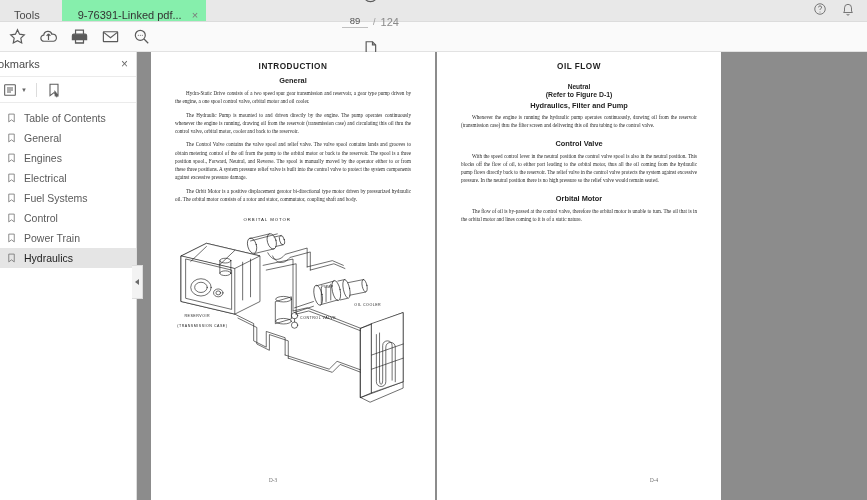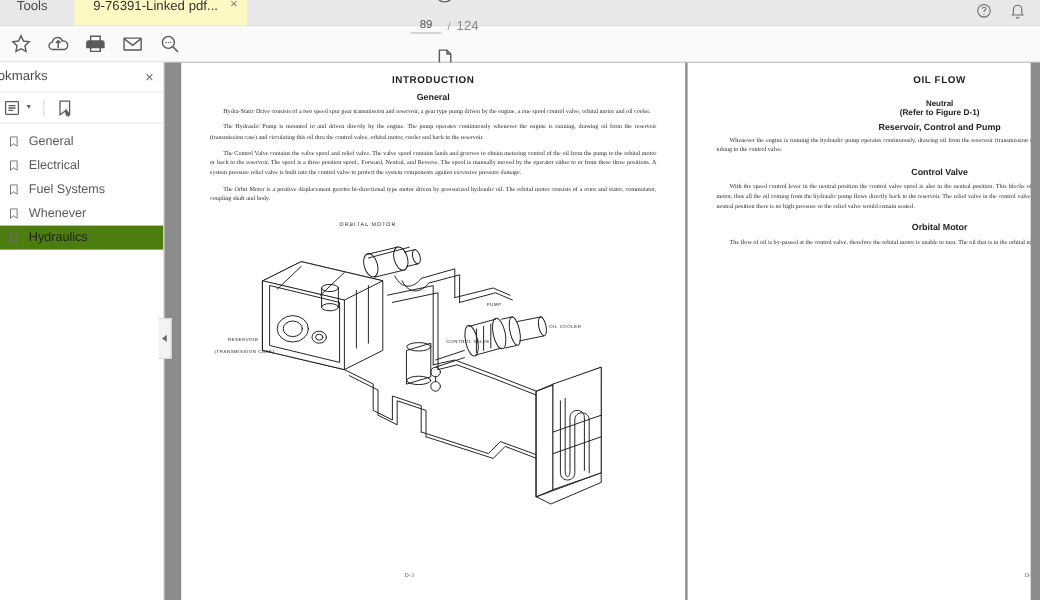--- a/index.html
+++ b/index.html
@@ -11,27 +11,27 @@
   }
   #app { position: relative; width: 867px; height: 500px; }
 
   
   .tabbar {
     position: absolute; top: 0; left: 0; width: 867px; height: 22px;
     background: #e8e8e8; border-bottom: 1px solid #dcdcdc;
     display: flex; align-items: flex-end;
   }
   .tab {
-    height: 22px; display: flex; align-items: flex-start;
+    height: 22px; display: flex; align-items: flex-end;
     padding: 0 14px; font-size: 11px; color: #4a4a4a;
     white-space: nowrap;
   }
   .tab.tools { background: #e8e8e8; padding-right: 22px; }
   .tab.active {
-    background: #fef9c3; color: #333; padding: 0 8px 0 16px;
+    background: #86efac; color: #333; padding: 0 8px 0 16px;
     min-width: 120px; justify-content: space-between; gap: 10px;
   }
   .tab .close { font-size: 11px; color: #7a7a7a; cursor: pointer; line-height: 1; }
   .tabbar-right {
     margin-left: auto; display: flex; align-items: center;
     gap: 14px; padding: 0 12px 2px 0; height: 22px;
   }
   .ico-help, .ico-bell { width: 14px; height: 14px; color: #6e6e6e; }
 
   
@@ -83,21 +83,21 @@
   }
   .sb-ico { width: 16px; height: 16px; color: #5c5c5c; cursor: pointer; }
   .sb-ico svg { width: 100%; height: 100%; }
   .sb-chev { font-size: 6px; color: #666; margin-left: -3px; cursor: pointer; }
   .sb-divider { width: 1px; height: 14px; background: #dcdcdc; margin: 0 3px; }
   .sb-list { padding-top: 5px; }
   .sb-item {
     height: 20px; display: flex; align-items: center; gap: 7px;
     padding-left: 6px; cursor: pointer;
   }
-  .sb-item.selected { background: #4d7c0f; }
+  .sb-item.selected { background: #e5e5e5; }
   .sb-item .bm { width: 11px; height: 12px; color: #6f6f6f; flex: 0 0 auto; }
   .sb-item .bm svg { width: 100%; height: 100%; display: block; }
   .sb-label { font-size: 10.5px; color: #5a5a5a; white-space: nowrap; }
   .sb-item.selected .sb-label { color: #222; }
 
   .collapse-handle {
     position: absolute; left: 132px; top: 265px;
     width: 11px; height: 34px; background: #f3f3f3;
     border: 1px solid #dcdcdc; border-left: none;
     display: flex; align-items: center; justify-content: center;
@@ -108,21 +108,21 @@
     border-bottom: 3.5px solid transparent; border-right: 4px solid #6b6b6b;
   }
 
   
   .viewport {
     position: absolute; top: 52px; left: 137px;
     width: 722px; height: 448px; background: #8c8c8c; overflow: hidden;
   }
   .pages { display: flex; gap: 2px; padding-left: 14px; }
   .page {
-    width: 420px; height: 448px; background: #ffffff;
+    width: 284px; height: 448px; background: #ffffff;
     position: relative; flex: 0 0 auto;
   }
   .page-inner { padding: 10px 24px 0 24px; height: 100%; position: relative; }
 
   .doc-h1 {
     text-align: center; font-size: 8.2px; font-weight: bold;
     letter-spacing: 0.5px; color: #1e1e1e; margin-bottom: 5px;
   }
   .doc-h2 {
     text-align: center; font-size: 7.4px; font-weight: bold;
@@ -290,45 +290,69 @@
       </span>
     </div>
 
     <div class="sb-list">
       <div class="sb-item">
         <span class="bm">
           <svg viewBox="0 0 24 24" fill="none" stroke="currentColor" stroke-width="1.7">
               <path d="M6 3.5h12v17l-6-4.5-6 4.5z"></path>
             </svg>
         </span>
+        <span class="sb-label">Table of Contents</span>
+      </div>
+      <div class="sb-item">
+        <span class="bm">
+          <svg viewBox="0 0 24 24" fill="none" stroke="currentColor" stroke-width="1.7">
+              <path d="M6 3.5h12v17l-6-4.5-6 4.5z"></path>
+            </svg>
+        </span>
         <span class="sb-label">General</span>
       </div>
       <div class="sb-item">
         <span class="bm">
           <svg viewBox="0 0 24 24" fill="none" stroke="currentColor" stroke-width="1.7">
               <path d="M6 3.5h12v17l-6-4.5-6 4.5z"></path>
             </svg>
         </span>
+        <span class="sb-label">Engines</span>
+      </div>
+      <div class="sb-item">
+        <span class="bm">
+          <svg viewBox="0 0 24 24" fill="none" stroke="currentColor" stroke-width="1.7">
+              <path d="M6 3.5h12v17l-6-4.5-6 4.5z"></path>
+            </svg>
+        </span>
         <span class="sb-label">Electrical</span>
       </div>
       <div class="sb-item">
         <span class="bm">
           <svg viewBox="0 0 24 24" fill="none" stroke="currentColor" stroke-width="1.7">
               <path d="M6 3.5h12v17l-6-4.5-6 4.5z"></path>
             </svg>
         </span>
         <span class="sb-label">Fuel Systems</span>
       </div>
       <div class="sb-item">
         <span class="bm">
           <svg viewBox="0 0 24 24" fill="none" stroke="currentColor" stroke-width="1.7">
               <path d="M6 3.5h12v17l-6-4.5-6 4.5z"></path>
             </svg>
         </span>
-        <span class="sb-label">Whenever</span>
+        <span class="sb-label">Control</span>
+      </div>
+      <div class="sb-item">
+        <span class="bm">
+          <svg viewBox="0 0 24 24" fill="none" stroke="currentColor" stroke-width="1.7">
+              <path d="M6 3.5h12v17l-6-4.5-6 4.5z"></path>
+            </svg>
+        </span>
+        <span class="sb-label">Power Train</span>
       </div>
       <div class="sb-item selected">
         <span class="bm">
           <svg viewBox="0 0 24 24" fill="none" stroke="currentColor" stroke-width="1.7">
               <path d="M6 3.5h12v17l-6-4.5-6 4.5z"></path>
             </svg>
         </span>
         <span class="sb-label">Hydraulics</span>
       </div>
     </div>
@@ -423,21 +447,21 @@
           </div>
         </div>
         <div class="page-footer left">D-3</div>
       </div>
 
       <div class="page">
         <div class="page-inner">
           <div class="doc-h1" style="margin-bottom:12px;">OIL FLOW</div>
           <div class="doc-h3">Neutral</div>
           <div class="doc-h3" style="font-size:6.9px;">(Refer to Figure D-1)</div>
-          <div class="doc-h2" style="margin:3px 0 3px 0;">Reservoir, Control and Pump</div>
+          <div class="doc-h2" style="margin:3px 0 3px 0;">Hydraulics, Filter and Pump</div>
           <div class="doc-p">Whenever the engine is running the hydraulic pump operates continuously, drawing oil from the reservoir (transmission case) thru the filter screen and delivering this oil thru tubing to the control valve.</div>
           <div class="doc-h2" style="margin:9px 0 4px 0;">Control Valve</div>
           <div class="doc-p">With the speed control lever in the neutral position the control valve spool is also in the neutral position. This blocks off the flow of oil, to either port leading to the orbital motor, thus all the oil coming from the hydraulic pump flows directly back to the reservoir. The relief valve in the control valve protects the system against excessive pressure. In the neutral position there is no high pressure so the relief valve would remain seated.</div>
           <div class="doc-h2" style="margin:9px 0 4px 0;">Orbital Motor</div>
           <div class="doc-p">The flow of oil is by-passed at the control valve, therefore the orbital motor is unable to turn. The oil that is in the orbital motor and lines coming to it is of a static nature.</div>
         </div>
         <div class="page-footer right">D-4</div>
       </div>
 
     </div>

